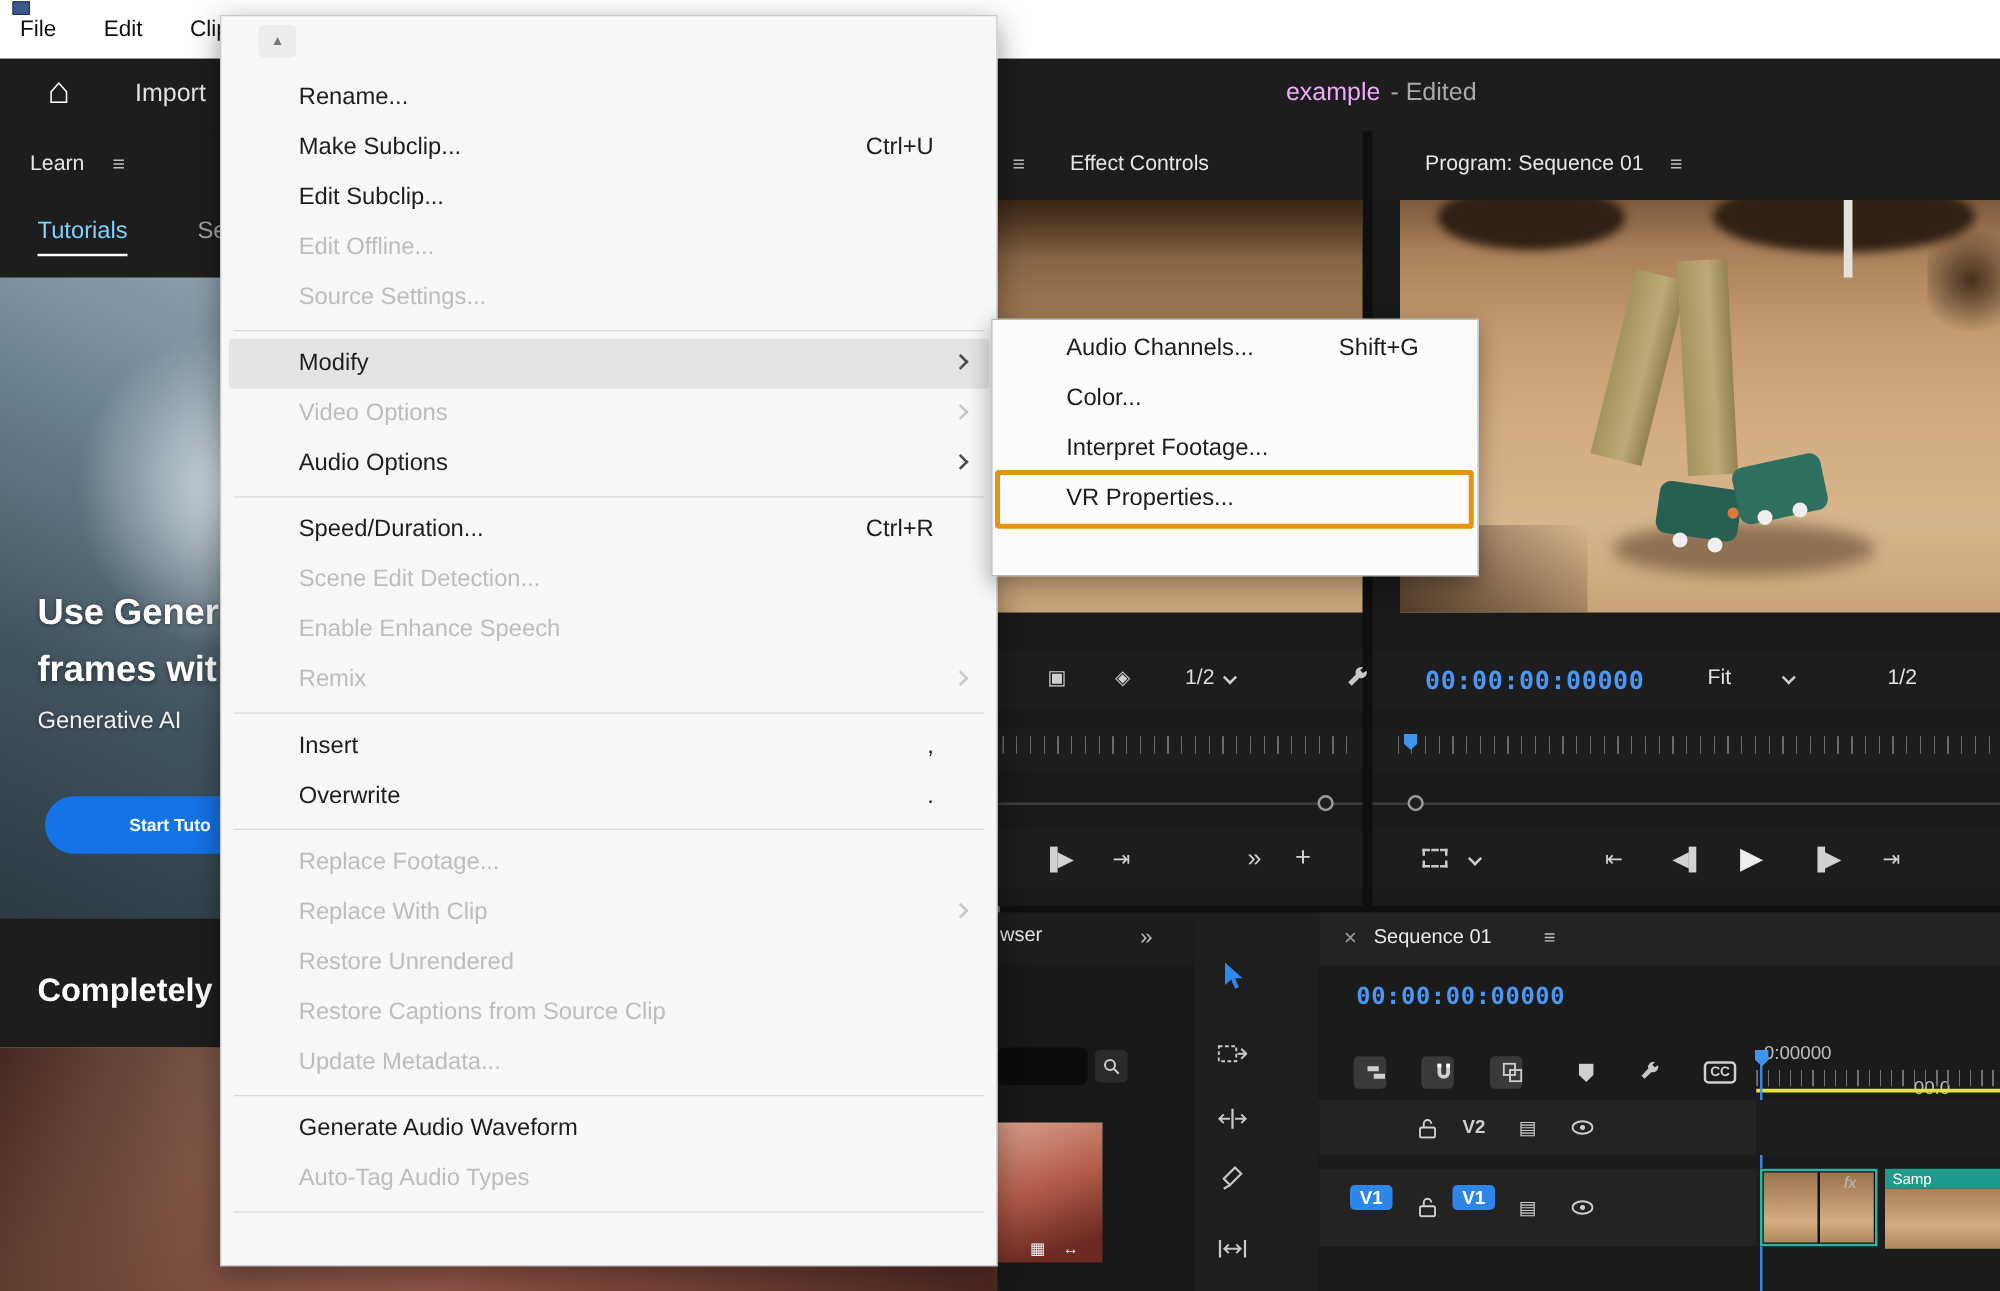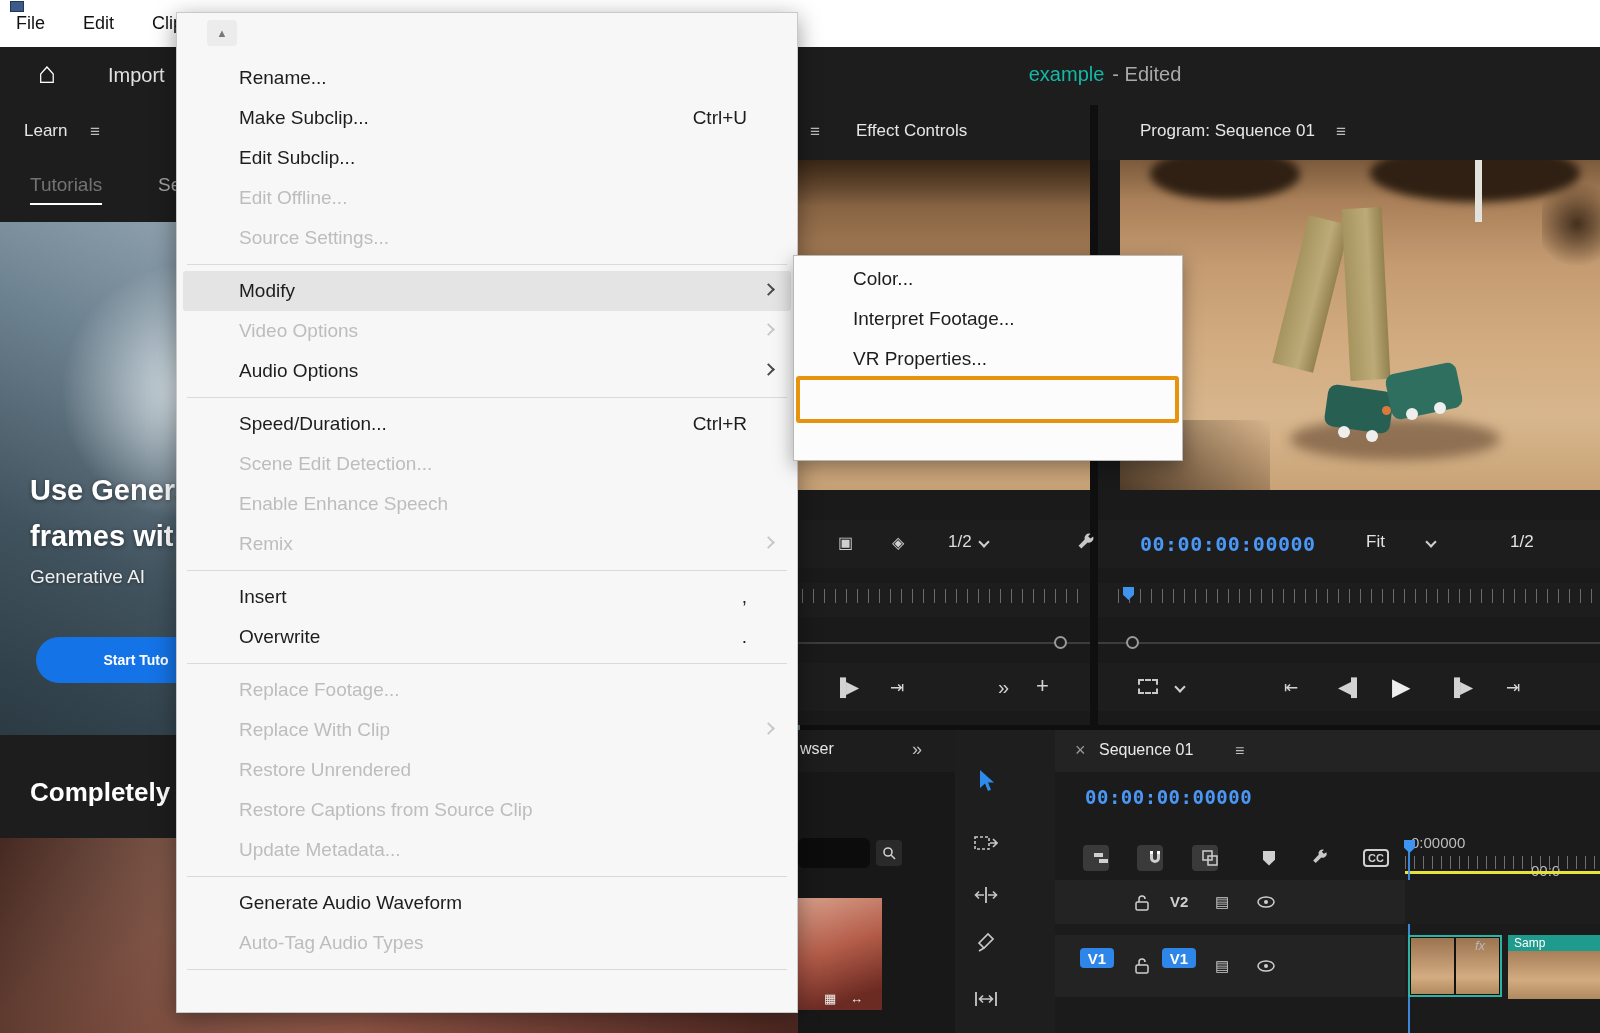--- a/index.html
+++ b/index.html
@@ -9,37 +9,37 @@
   
   .menubar{position:absolute;left:0;top:0;width:1600px;height:47px;background:#ffffff;
            display:flex;align-items:center;gap:30px;padding-left:12px;font-size:18px;color:#111;}
   .app-icon{position:absolute;left:10px;top:1px;width:14px;height:11px;background:#3c5a8a;border:1px solid #22365a;}
   .mb-item{cursor:default;padding:2px 4px;}
   
   .app-header{position:absolute;left:0;top:47px;width:1600px;height:58px;background:#1d1d1d;color:#e8e8e8;}
   .home-icon{position:absolute;left:38px;top:9px;font-size:30px;color:#ffffff;}
   .import-label{position:absolute;left:108px;top:17px;font-size:20px;color:#e2e2e2;}
   .win-title{position:absolute;left:940px;top:16px;width:330px;text-align:center;font-size:20px;white-space:nowrap;}
-  .win-title .t1{color:#14b8a6;margin-top:35px;}
+  .win-title .t1{color:#f0abfc;margin-top:35px;}
   .win-title .t2{color:#a9a9a9;margin-left:8px;}
   
   .phead{position:absolute;left:0;top:0;right:0;height:55px;background:#1d1d1d;color:#d9d9d9;}
   .ptitle{position:absolute;top:16px;font-size:17px;color:#e6e6e6;white-space:nowrap;}
   .hamb{position:absolute;top:18px;font-size:17px;color:#bdbdbd;line-height:1;}
   .chev{display:inline-block;width:8px;height:8px;border-right:2px solid #cfcfcf;border-bottom:2px solid #cfcfcf;transform:rotate(45deg);margin-left:8px;vertical-align:3px;}
   .tc{font-family:"DejaVu Sans Mono",monospace;color:#4a97f5;font-size:20px;letter-spacing:.5px;font-weight:bold;}
   .ticks{background:repeating-linear-gradient(90deg,#6b6b6b 0 1px,transparent 1px 11px);}
   .knob{position:absolute;width:13px;height:13px;border:2px solid #9a9a9a;border-radius:50%;background:#1d1d1d;}
   .hline{position:absolute;height:2px;background:#3c3c3c;}
   .tbtn{position:absolute;color:#d2d2d2;font-size:17px;line-height:1;cursor:default;}
   
   .learn{position:absolute;left:0;top:105px;width:800px;height:928px;background:#1d1d1d;color:#e6e6e6;}
   .learn .tabs{position:absolute;left:0;top:55px;width:100%;height:55px;}
   .tab{position:absolute;top:14px;font-size:19px;}
-  .tab.active{color:#737373;border-bottom:2px solid #fff;padding-bottom:7px;}
+  .tab.active{color:#7dd3fc;border-bottom:2px solid #fff;padding-bottom:7px;}
   .tab.dim{color:#a5a5a5;}
   .hero{position:absolute;left:0;top:117px;width:800px;height:513px;overflow:hidden;
         background:linear-gradient(205deg,#c3ced6 0%,#9cadb9 25%,#6d8290 50%,#41535e 75%,#2b3a43 100%);}
   .hero .glow{position:absolute;left:60px;top:40px;width:260px;height:260px;border-radius:50%;
         background:radial-gradient(circle,rgba(235,242,246,.85),rgba(235,242,246,0) 70%);}
   .promo1{position:absolute;left:30px;top:252px;font-size:29px;font-weight:bold;color:#fff;text-shadow:0 1px 4px rgba(0,0,0,.45);}
   .promo2{position:absolute;left:30px;top:298px;font-size:29px;font-weight:bold;color:#fff;text-shadow:0 1px 4px rgba(0,0,0,.45);}
   .promo3{position:absolute;left:30px;top:344px;font-size:19px;color:#f0f0f0;text-shadow:0 1px 3px rgba(0,0,0,.4);}
   .start-btn{position:absolute;left:36px;top:415px;width:200px;height:46px;border-radius:23px;background:#1473e6;
              color:#fff;font-size:14px;font-weight:bold;display:flex;align-items:center;justify-content:center;}
@@ -491,20 +491,24 @@
         <span class="mlabel">Generate Audio Waveform</span>
       </div>
     <div class="mrow disabled">
         <span class="mlabel">Auto-Tag Audio Types</span>
       </div>
     <div class="mdiv"></div>
   </div>
 
   <div class="submenu">
     <div class="mrow">
+        <span class="mlabel">Audio Channels...</span>
+        <span class="mshort">Shift+G</span>
+      </div>
+    <div class="mrow">
         <span class="mlabel">Color...</span>
       </div>
     <div class="mrow">
         <span class="mlabel">Interpret Footage...</span>
       </div>
     <div class="mrow">
         <span class="mlabel">VR Properties...</span>
       </div>
     <div class="orange-box"></div>
   </div>

